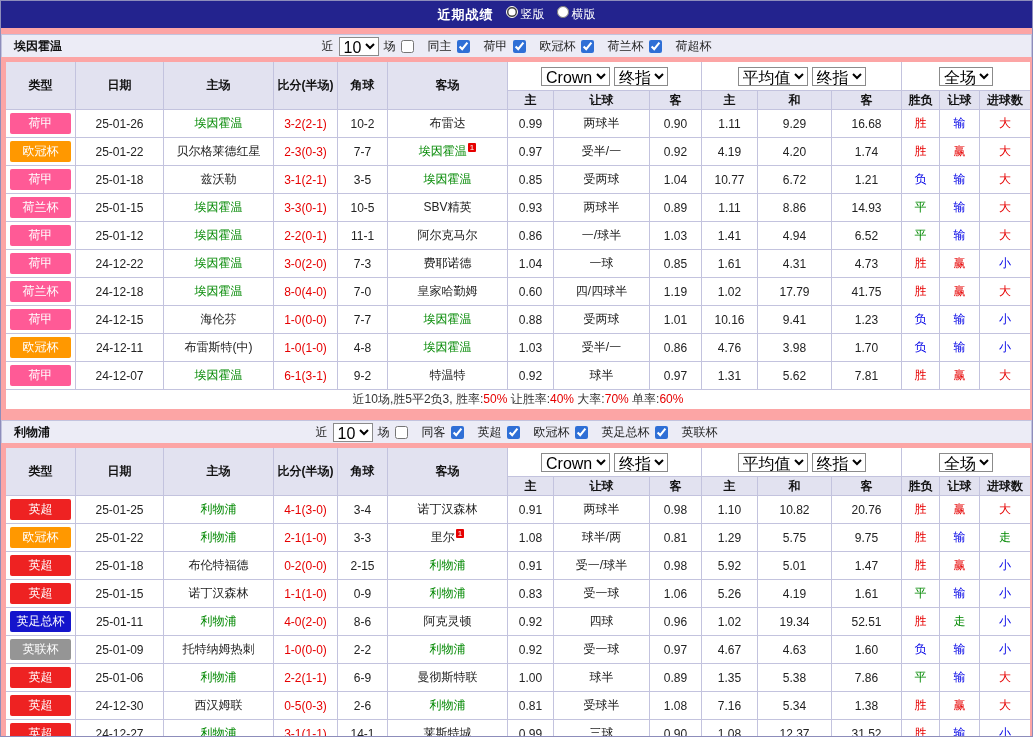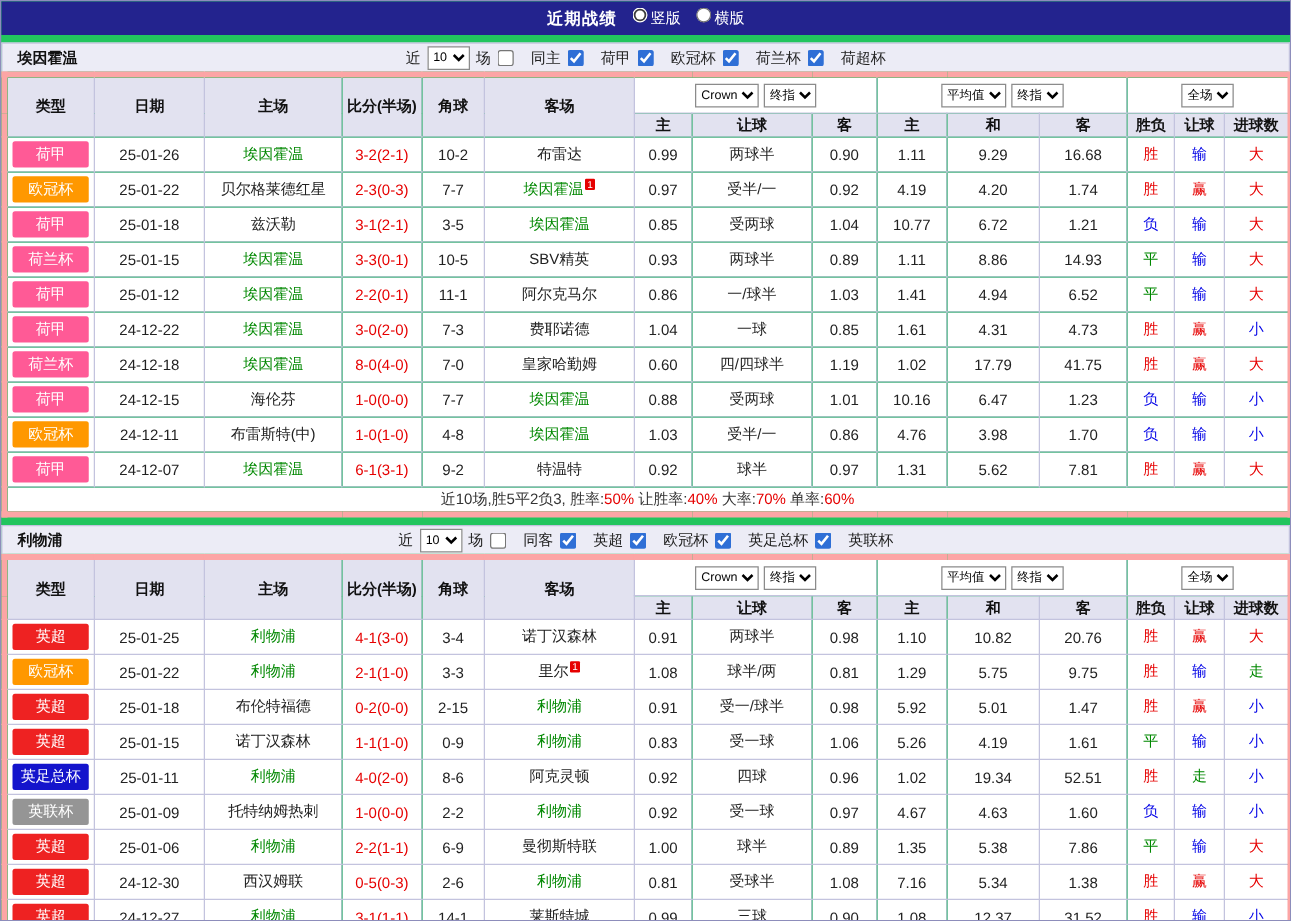--- a/index.html
+++ b/index.html
@@ -2,37 +2,37 @@
 <html><head>
 <meta charset="utf-8">
 <style>
   * { box-sizing: border-box; }
   html, body { margin: 0; padding: 0; }
   body {
     width: 1033px; height: 737px; background: #fff;
     font-family: "Liberation Sans", "DejaVu Sans", sans-serif;
     font-size: 12px; color: #222;
   }
-  .page { width: 1033px; height: 737px; border: 1px solid #8d8dbb; overflow: hidden; background: #22c55e; }
+  .page { width: 1033px; height: 737px; border: 1px solid #8d8dbb; overflow: hidden; background: #fca5a5; }
   .topbar {
     height: 27px; background: #23238e; color: #fff;
     display: flex; align-items: center; justify-content: center; gap: 12px;
   }
   .topbar-title { font-weight: bold; font-size: 13px; letter-spacing: 1px; }
   .radio-label { display: inline-flex; align-items: flex-start; gap: 3px; cursor: pointer; }
   .layout-radio { accent-color: #ffffff; margin: 0; width: 12px; height: 12px; }
   .section { margin-top: 6px; }
   .filter-bar {
     position: relative; height: 23px; background: #ececf6;
     border: 1px solid #c3c3de; border-bottom: none;
     display: flex; align-items: center; width: 1031px;
   }
   .team-name { position: absolute; left: 12px; font-weight: bold; color: #111; }
   .filter-controls { margin: 0 auto; display: flex; align-items: center; gap: 5px; }
-  .count-select, .hdr-select { height: 19px; font-size: 10px; background: #fff; border: 1px solid #8b8b8b; }
+  .count-select, .hdr-select { height: 19px; font-size: 16px; background: #fff; border: 1px solid #8b8b8b; }
   .cb-label { display: inline-flex; align-items: center; gap: 14px; cursor: pointer; }
   .cb-label input { accent-color: #2f6fd6; margin: 0; width: 13px; height: 13px; }
   .stats-table { border-collapse: collapse; table-layout: fixed; width: 1031px; border: 5px solid #fca5a5; }
   .stats-table th, .stats-table td {
     border: 1px solid #c3c3de; text-align: center; padding: 0;
     overflow: hidden; white-space: nowrap;
   }
   thead th { background: #e2e2f0; font-weight: bold; color: #111; }
   th.th-sel { background: #ffffff; height: 31px; }
   .th-sub { height: 19px; }
@@ -277,21 +277,21 @@
               </td>
               <td class="td-date">24-12-15</td>
               <td class="td-team"><span>海伦芬</span></td>
               <td class="td-score">1-0(0-0)</td>
               <td class="td-corner">7-7</td>
               <td class="td-team hl"><span>埃因霍温</span></td>
               <td class="td-odds">0.88</td>
               <td class="td-odds">受两球</td>
               <td class="td-odds">1.01</td>
               <td class="td-avg">10.16</td>
-              <td class="td-avg">6.47</td>
+              <td class="td-avg">9.41</td>
               <td class="td-avg">1.23</td>
               <td class="td-result c-blue">负</td>
               <td class="td-result c-blue">输</td>
               <td class="td-result c-blue">小</td>
             </tr>
             <tr class="data-row">
               <td class="td-type">
                 <span class="type-badge" style="background: rgb(255, 152, 0);">欧冠杯</span>
               </td>
               <td class="td-date">24-12-11</td>

